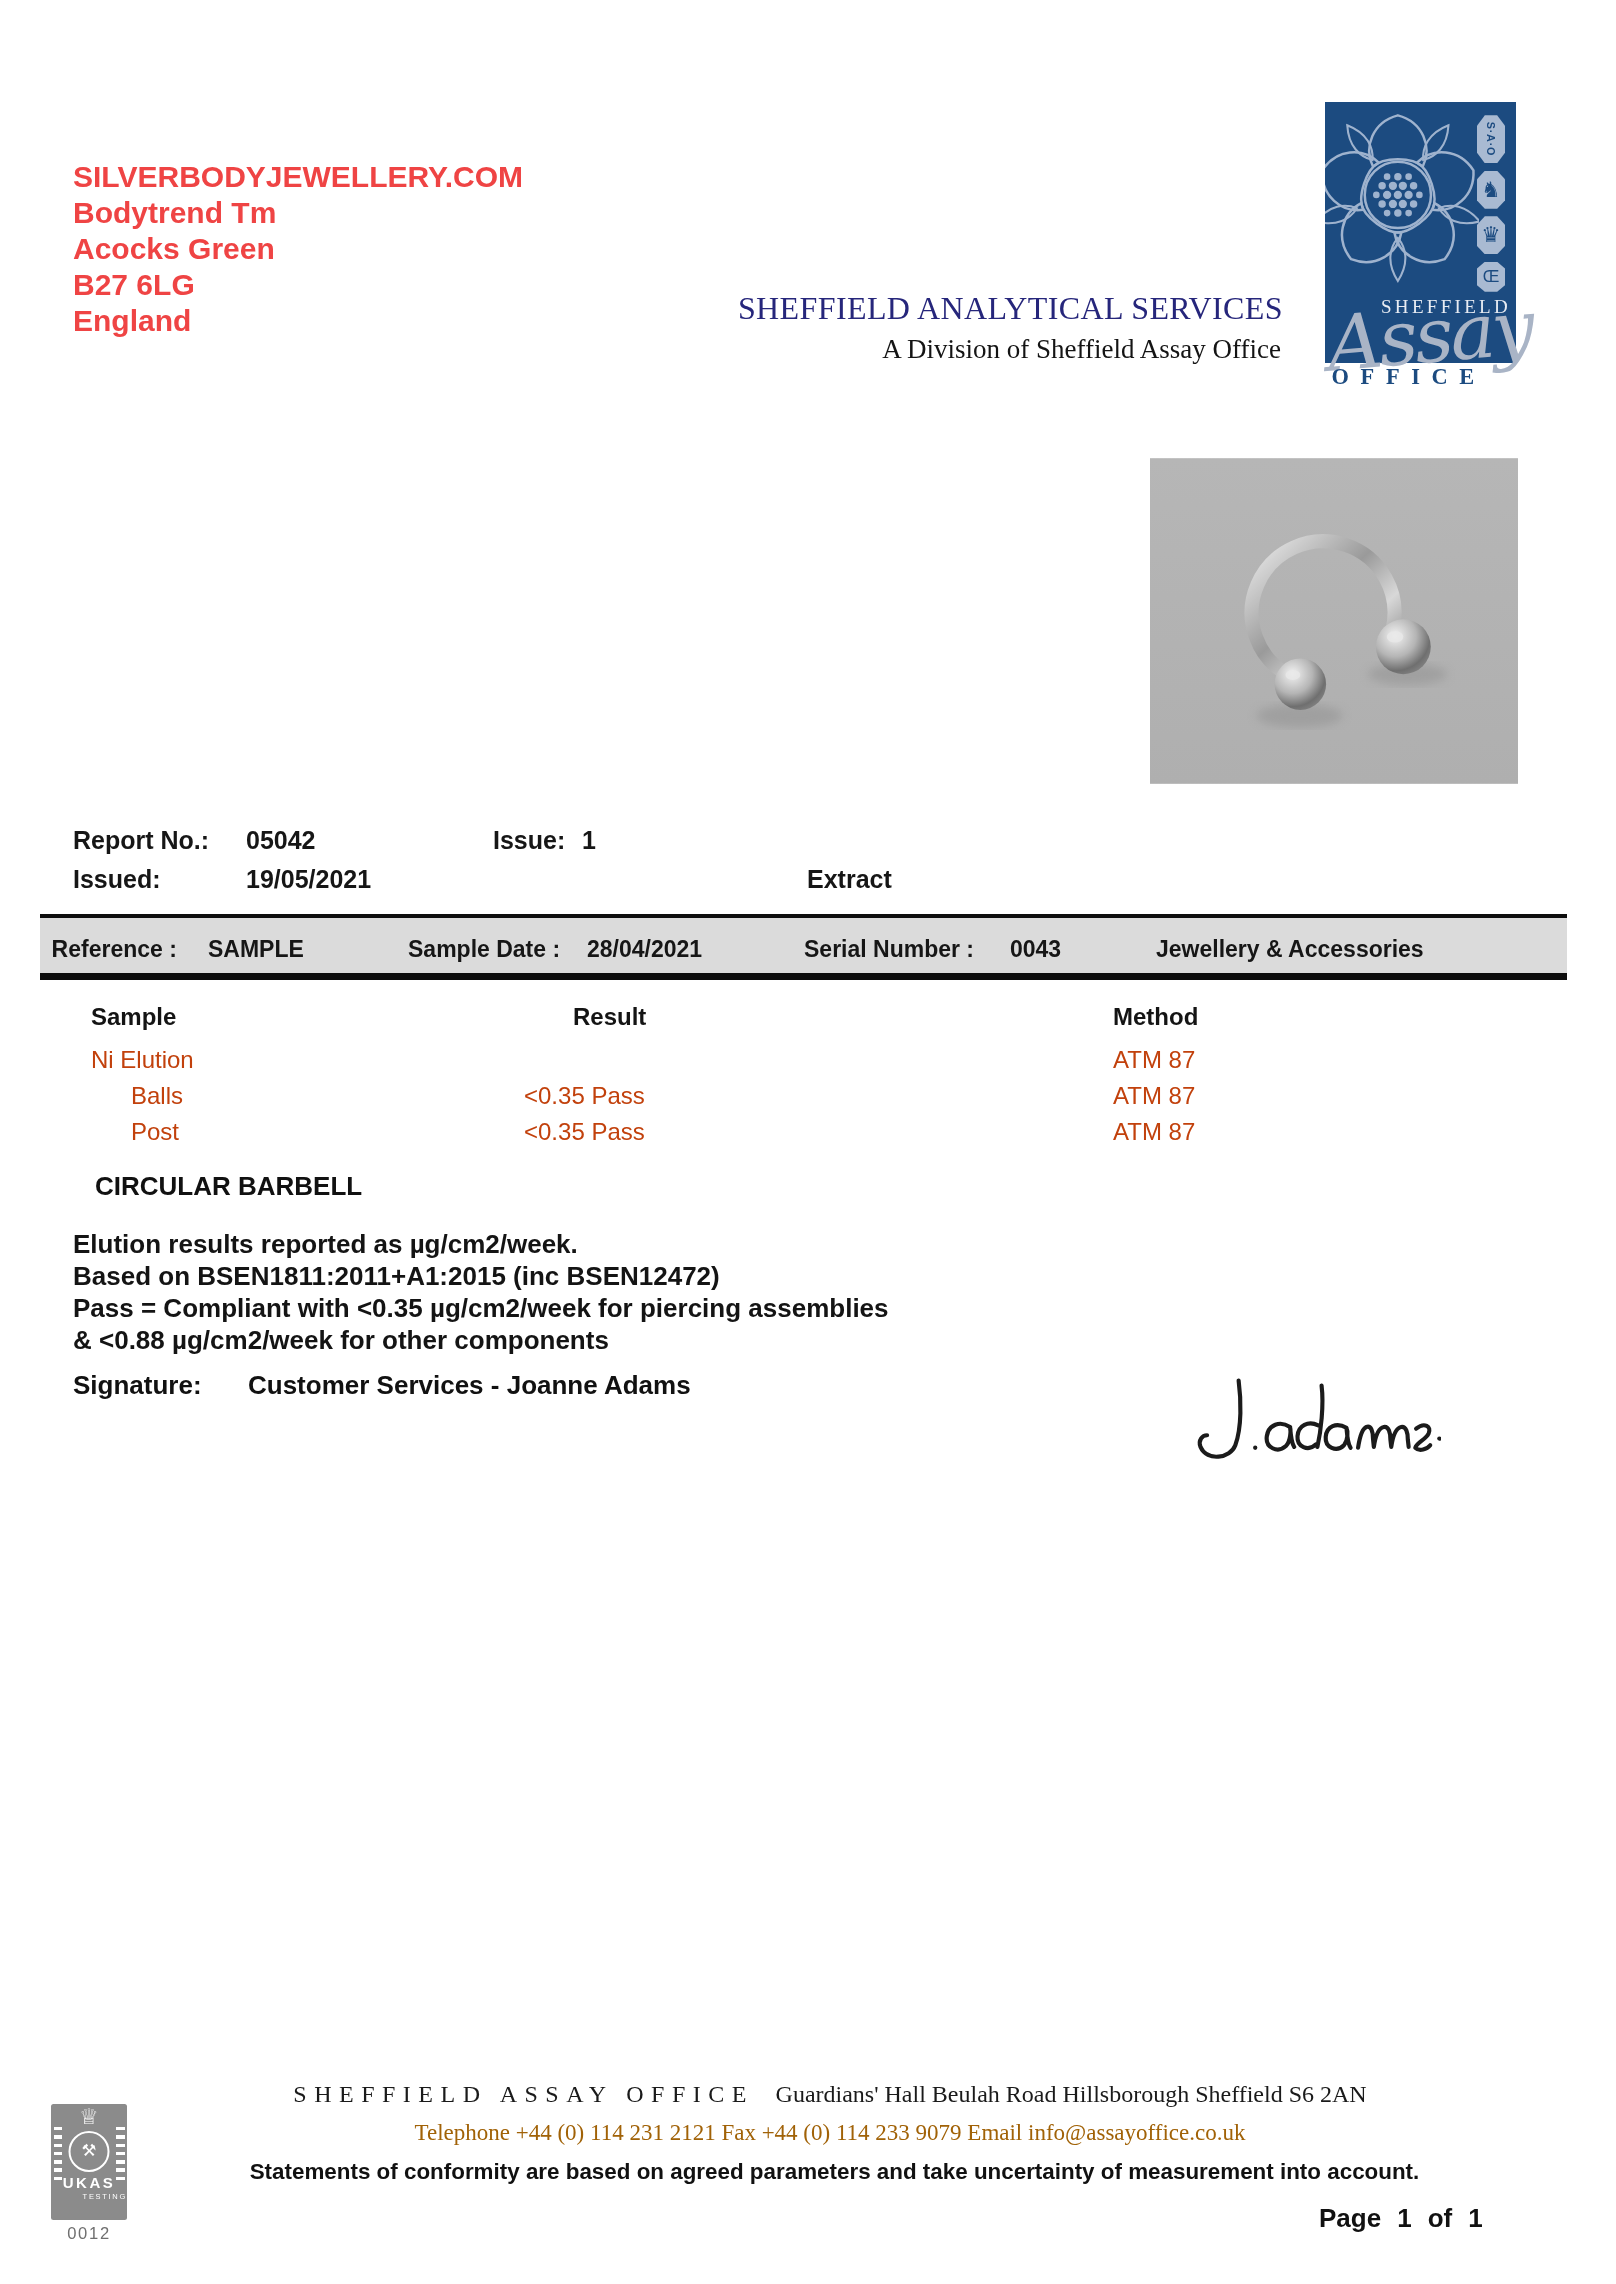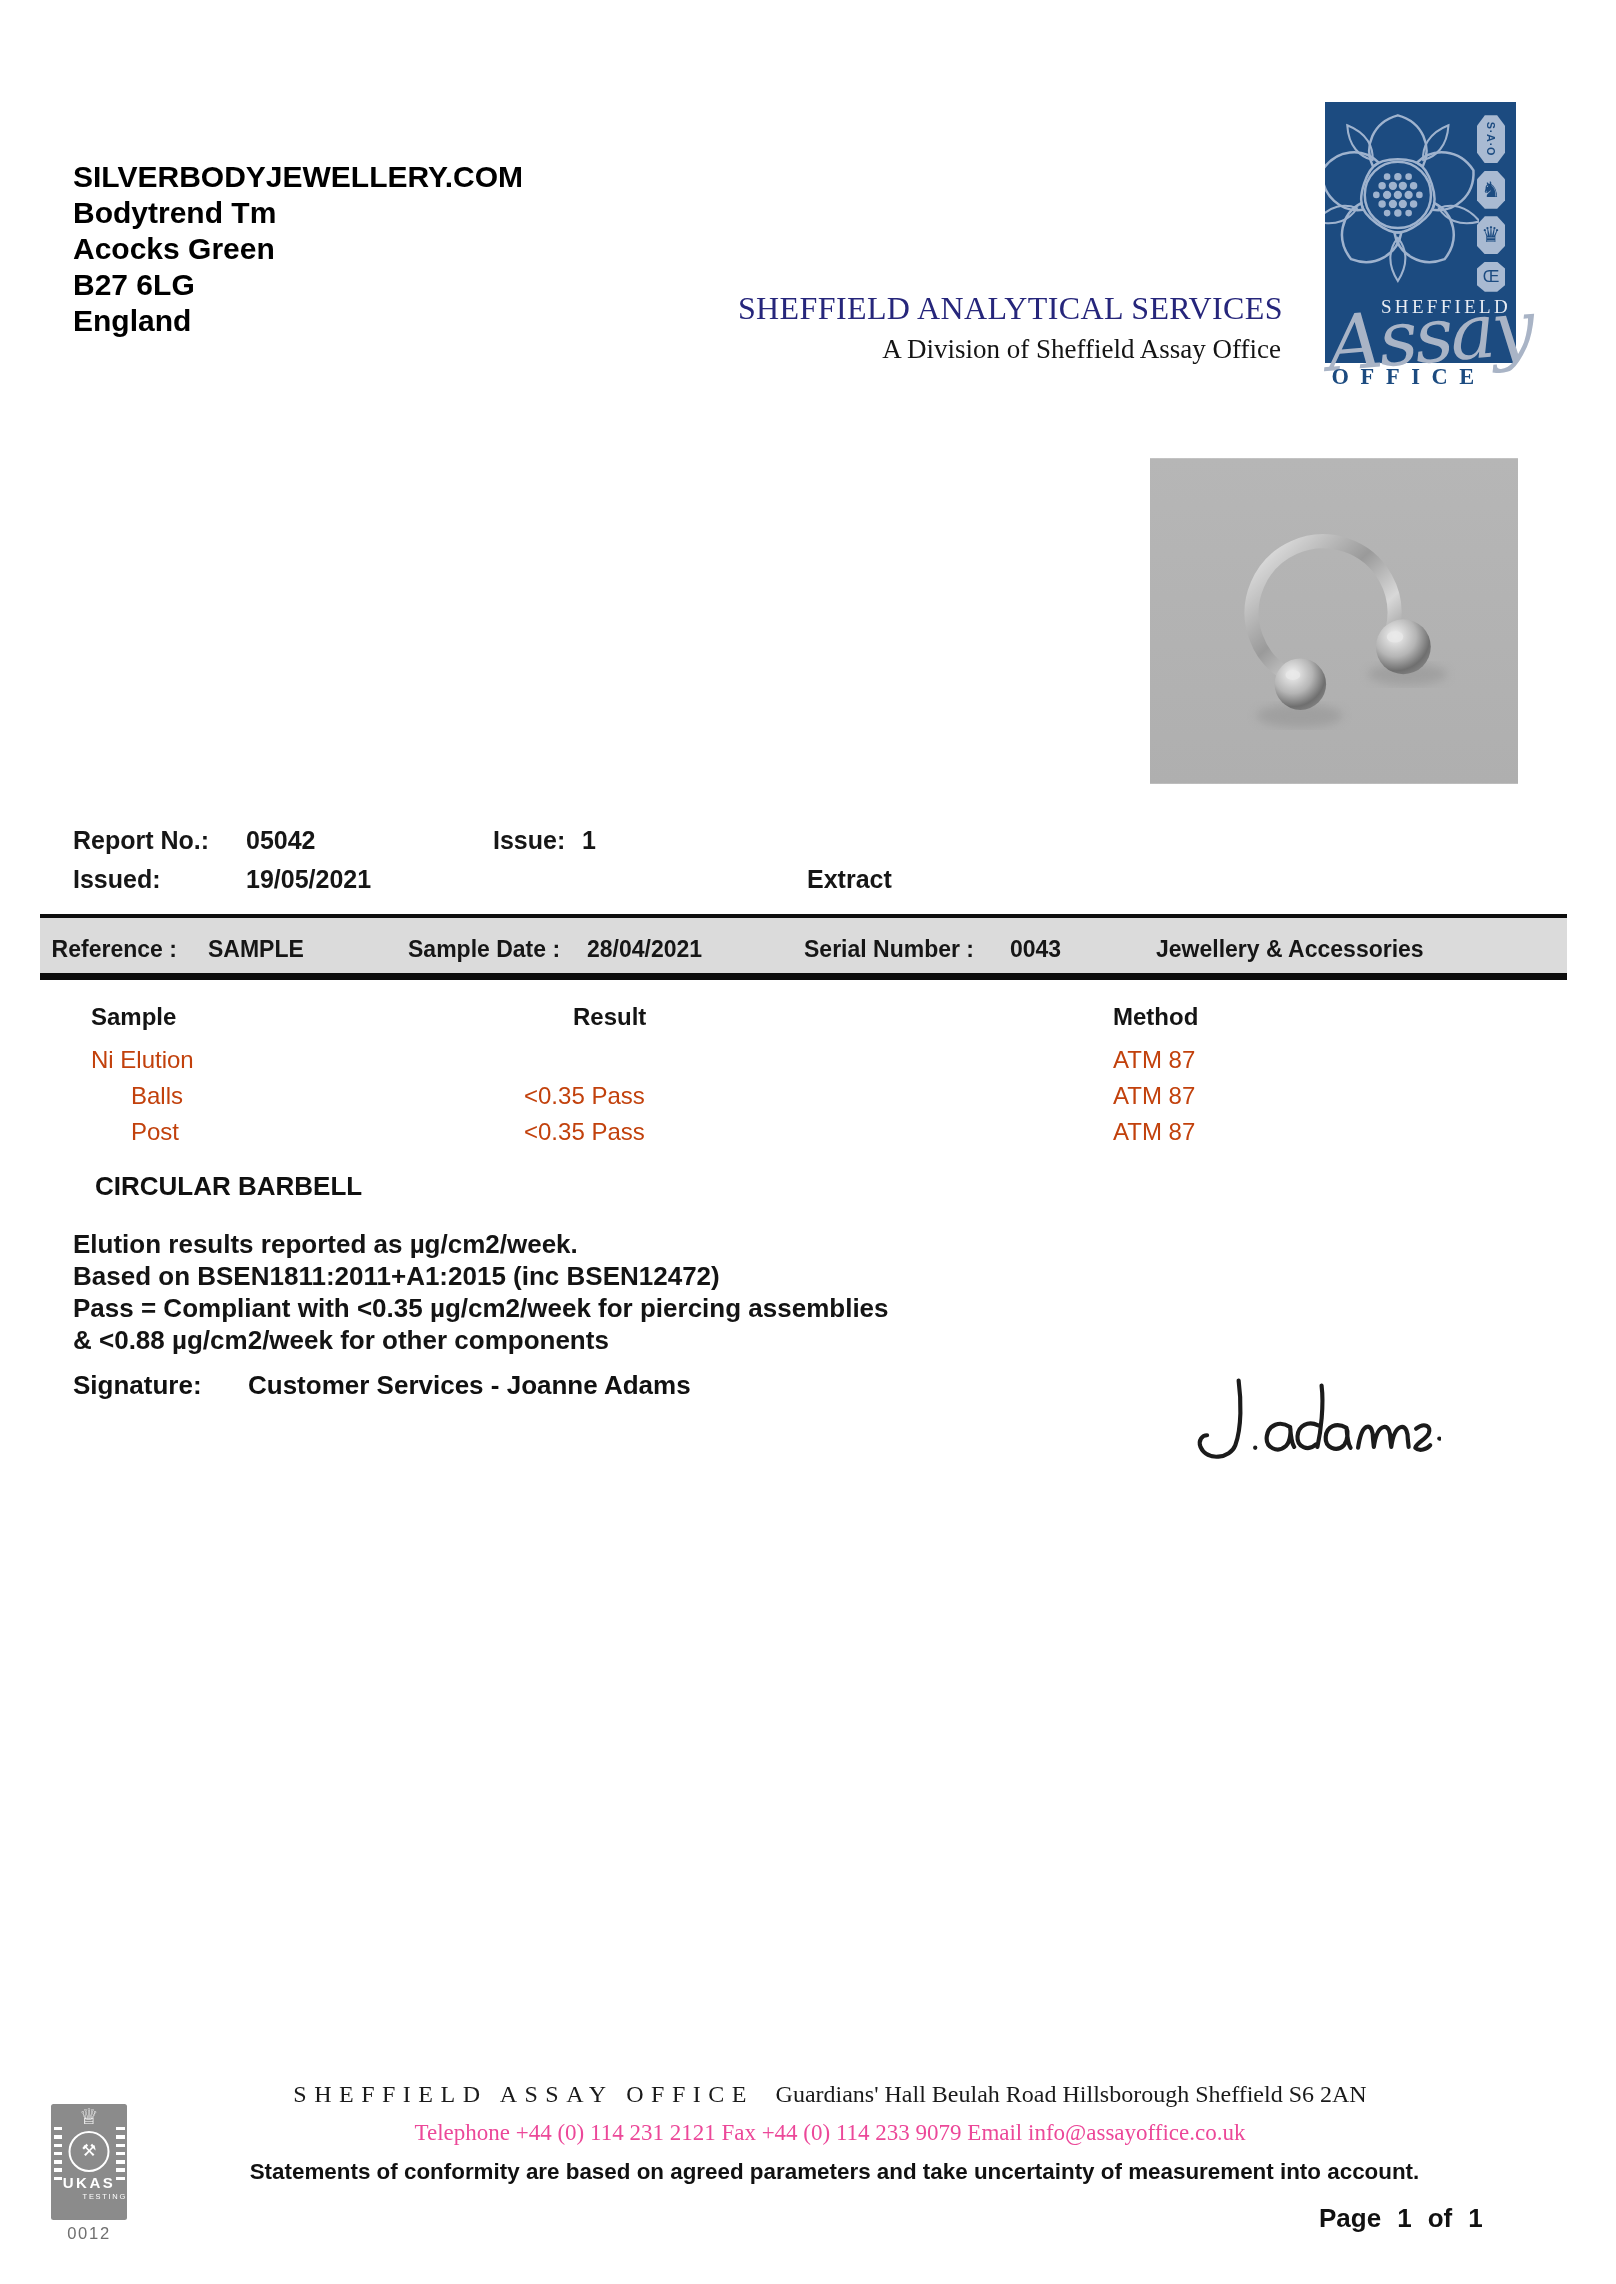--- a/index.html
+++ b/index.html
@@ -5,21 +5,21 @@
   html,body{margin:0;padding:0;background:#ffffff;}
   #page{
     position:relative;width:1616px;height:2284px;background:#ffffff;overflow:hidden;
     font-family:"Liberation Sans", sans-serif;color:#111;
   }
   .abs{position:absolute;}
   .b{font-weight:bold;}
   .serif{font-family:"Liberation Serif", serif;}
 
   
-  .sender{left:73px;top:159px;font-size:30px;font-weight:bold;line-height:36px;color:#000000;}
+  .sender{left:73px;top:159px;font-size:30px;font-weight:bold;line-height:36px;color:#ef4444;}
 
   
   .an-title{right:333px;top:290px;font-size:32px;color:#26267B;letter-spacing:0.4px;white-space:nowrap;}
   .an-sub{right:335px;top:334px;font-size:27px;color:#141414;white-space:nowrap;}
 
   
   .logo{left:1325px;top:102px;width:191px;height:309px;}
   .logo .blue{position:absolute;left:0;top:0;width:191px;height:261px;background:#1C4B80;}
   .logo .shef{position:absolute;left:56px;top:194px;color:#E8ECF3;font-size:19px;letter-spacing:3.3px;font-family:"Liberation Serif",serif;}
   .logo .assay{position:absolute;left:1.7px;top:189px;font-family:"DejaVu Serif",serif;font-style:italic;font-size:76px;color:#A9B4C6;transform:rotate(-5deg);letter-spacing:-3.3px;}
@@ -42,21 +42,21 @@
 
   
   .th{font-size:24px;font-weight:bold;color:#141414;}
   .td{font-size:24px;color:#c2410c;white-space:nowrap;}
 
   .notes{left:73px;top:1228px;font-size:26px;font-weight:bold;line-height:32px;color:#141414;}
 
   
   .foot1{left:66px;width:1528px;top:2081px;text-align:center;font-size:24px;color:#1a1a1a;white-space:nowrap;}
   .foot1 .officename{letter-spacing:7.5px;margin-right:21.6px;}
-  .foot2{left:66px;width:1528px;top:2120px;text-align:center;font-size:23px;color:#ec4899;}
+  .foot2{left:66px;width:1528px;top:2120px;text-align:center;font-size:23px;color:#a16207;}
   .foot3{left:66px;width:1537px;top:2159px;text-align:center;font-size:22.4px;font-weight:bold;color:#111;}
   .pageblk{left:1319px;top:2203px;font-size:26px;font-weight:bold;display:flex;gap:16px;}
 
   
   .ukas{left:51px;top:2104px;width:76px;height:116px;background:#8B8B8B;border-radius:2.5px;}
   .ukas .crown{position:absolute;left:0;right:0;top:1.7px;text-align:center;color:#fff;font-size:21.6px;line-height:21.6px;}
   .ukas .circ{position:absolute;left:50%;top:26.6px;transform:translateX(-50%);width:37px;height:37px;border:2.5px solid #fff;border-radius:50%;display:flex;align-items:center;justify-content:center;color:#fff;font-size:16.6px;}
   .ukas .uk{position:absolute;left:0;right:0;top:70px;text-align:center;color:#fff;font-weight:bold;font-size:15px;letter-spacing:2.5px;}
   .ukas .tst{position:absolute;left:0;right:0;top:88px;text-align:right;color:#fff;font-size:7.5px;letter-spacing:1.7px;}
   .ukas .dashes{position:absolute;top:23px;width:8.3px;height:58px;

